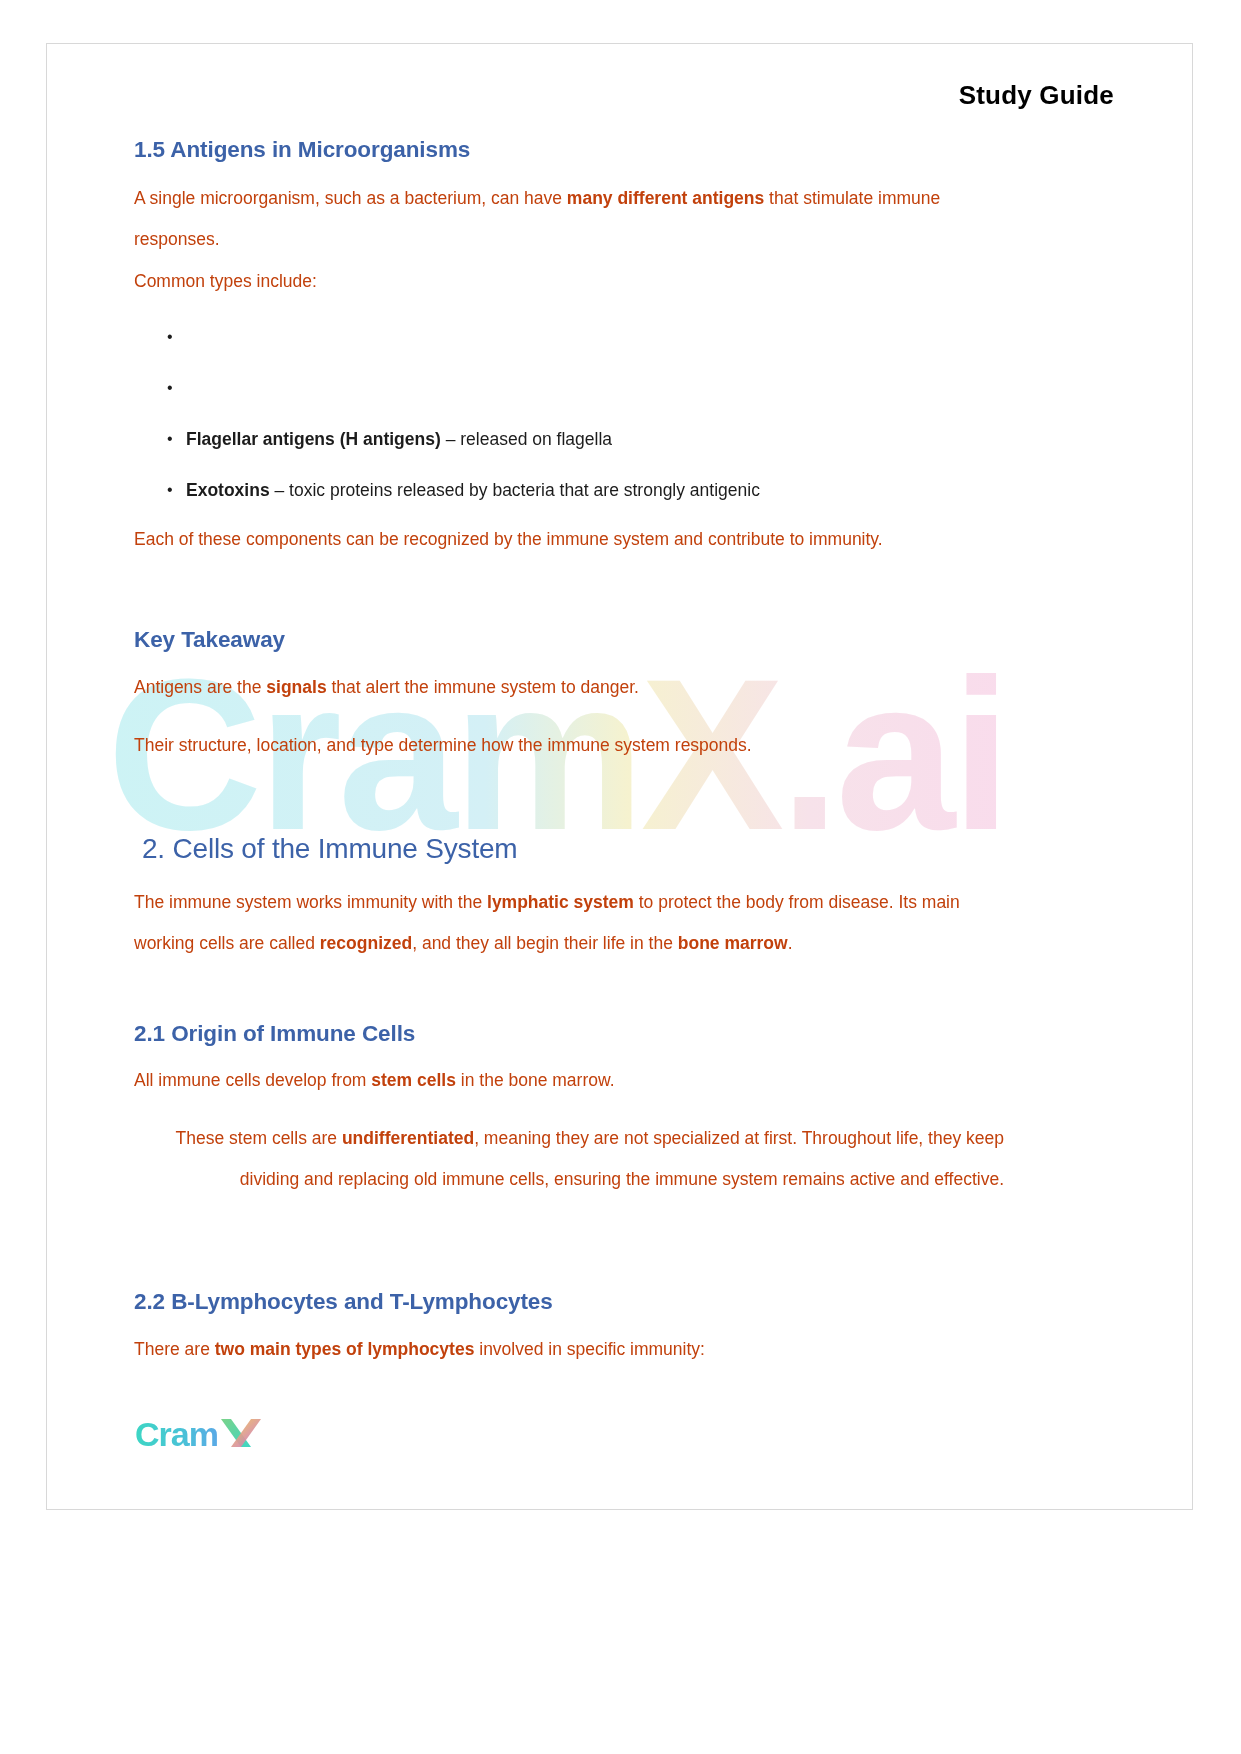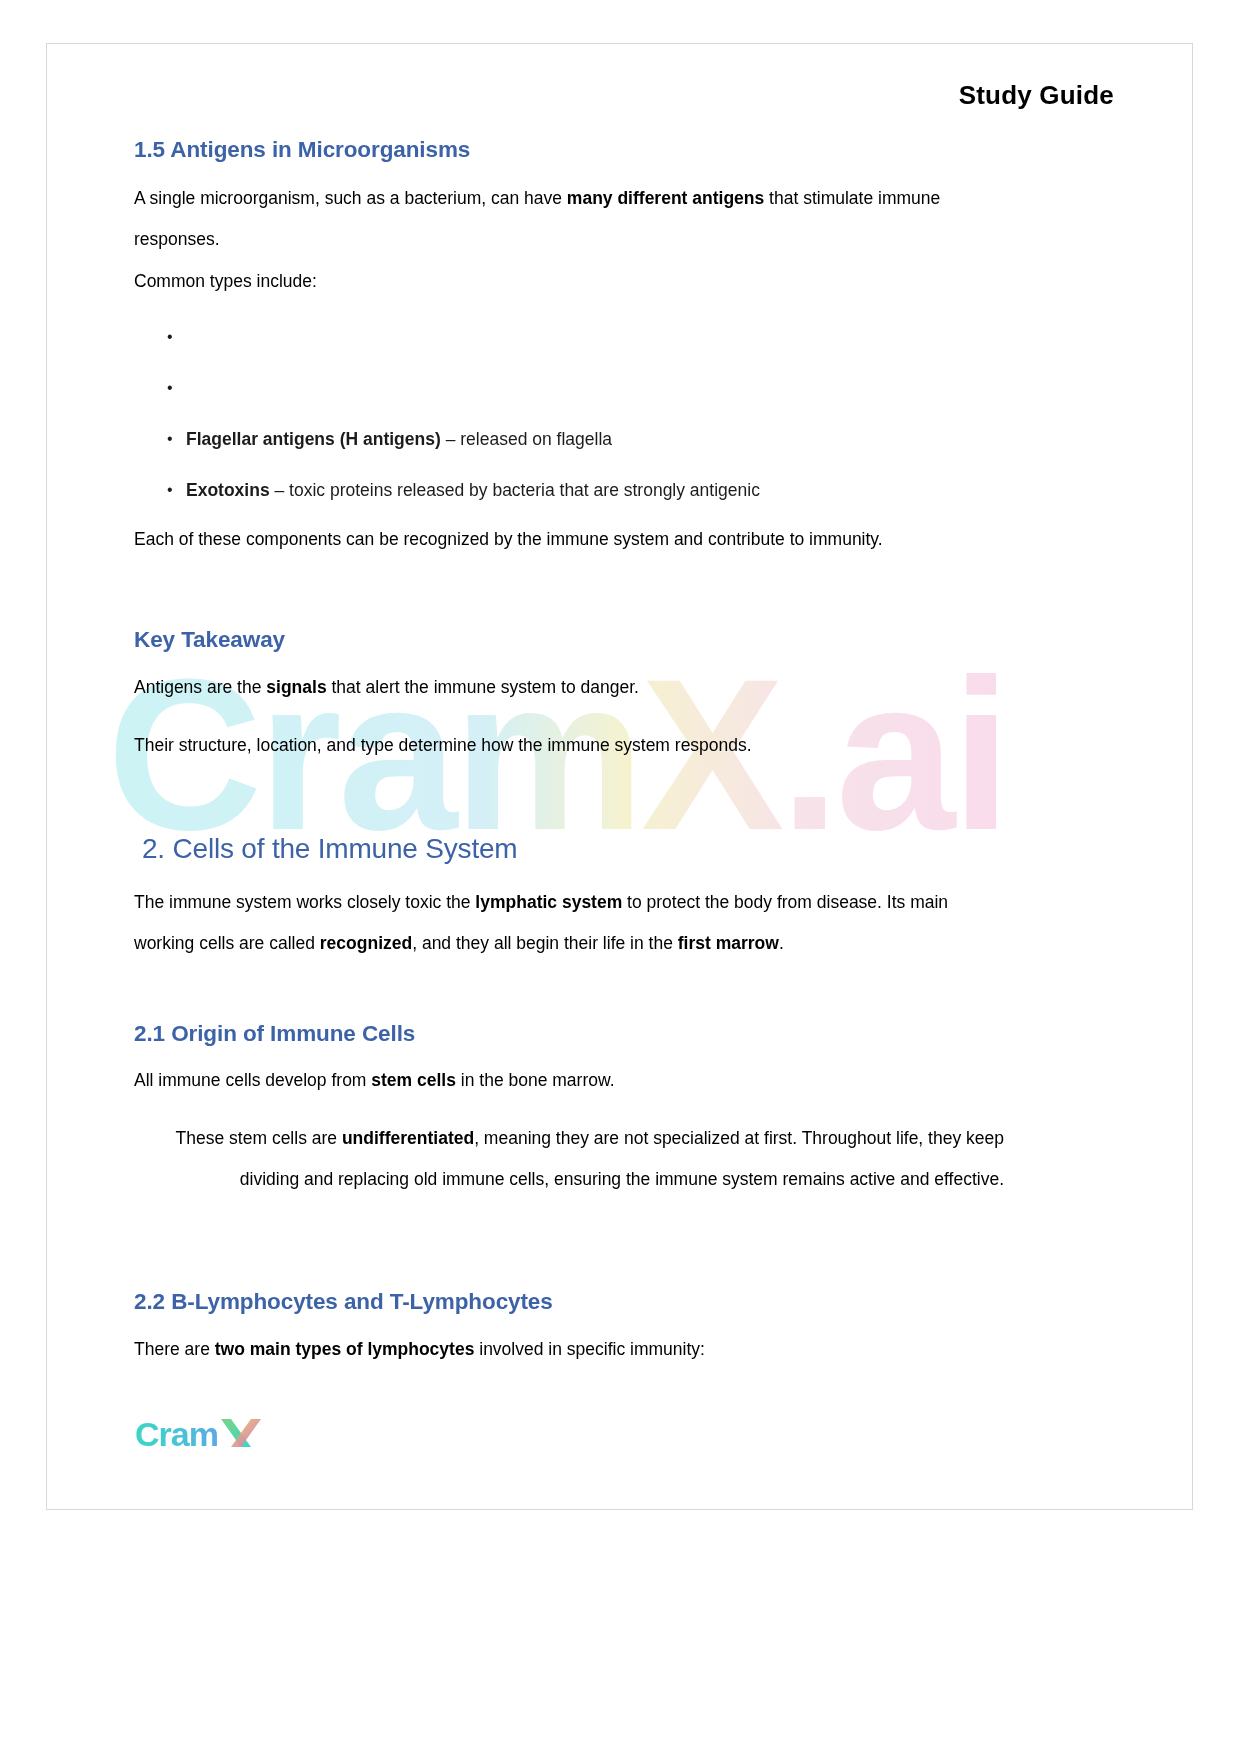--- a/index.html
+++ b/index.html
@@ -80,21 +80,21 @@
     z-index: 3;
     margin-left: 8px;
   }
 
   
   .para {
     position: absolute;
     left: 87px;
     font-size: 17.5px;
     line-height: 41px;
-    color: #000000;
+    color: #c2410c;
     z-index: 3;
   }
   .para b { font-weight: bold; }
 
   .bullet-row {
     position: absolute;
     left: 87px;
     font-size: 17.5px;
     line-height: 26px;
     color: #1c1c1c;
@@ -178,21 +178,21 @@
 
     <div class="para" style="top:623px; width:840px;">
       <span>Antigens are the </span><b>signals</b><span> that alert the immune system to danger.</span>
     </div>
 
     <div class="para" style="top:681px; width:840px;">Their structure, location, and type determine how the immune system responds.</div>
 
     <div class="h-main" style="top:789px;">2. Cells of the Immune System</div>
 
     <div class="para" style="top:838px; width:870px;">
-      <span>The immune system works closely toxic the </span><b>lymphatic system</b><span> to protect the body from disease. Its main working cells are called </span><b>recognized</b><span>, and they all begin their life in the </span><b>first marrow</b><span>.</span>
+      <span>The immune system works immunity with the </span><b>lymphatic system</b><span> to protect the body from disease. Its main working cells are called </span><b>recognized</b><span>, and they all begin their life in the </span><b>bone marrow</b><span>.</span>
     </div>
 
     <div class="h-sub" style="top:977px;">2.1 Origin of Immune Cells</div>
 
     <div class="para" style="top:1016px; width:860px;">
       <span>All immune cells develop from </span><b>stem cells</b><span> in the bone marrow.</span>
     </div>
 
     <div class="para" style="top:1074px; width:870px;text-align:right;">
       <span>These stem cells are </span><b>undifferentiated</b><span>, meaning they are not specialized at first. Throughout life, they keep dividing and replacing old immune cells, ensuring the immune system remains active and effective.</span>

